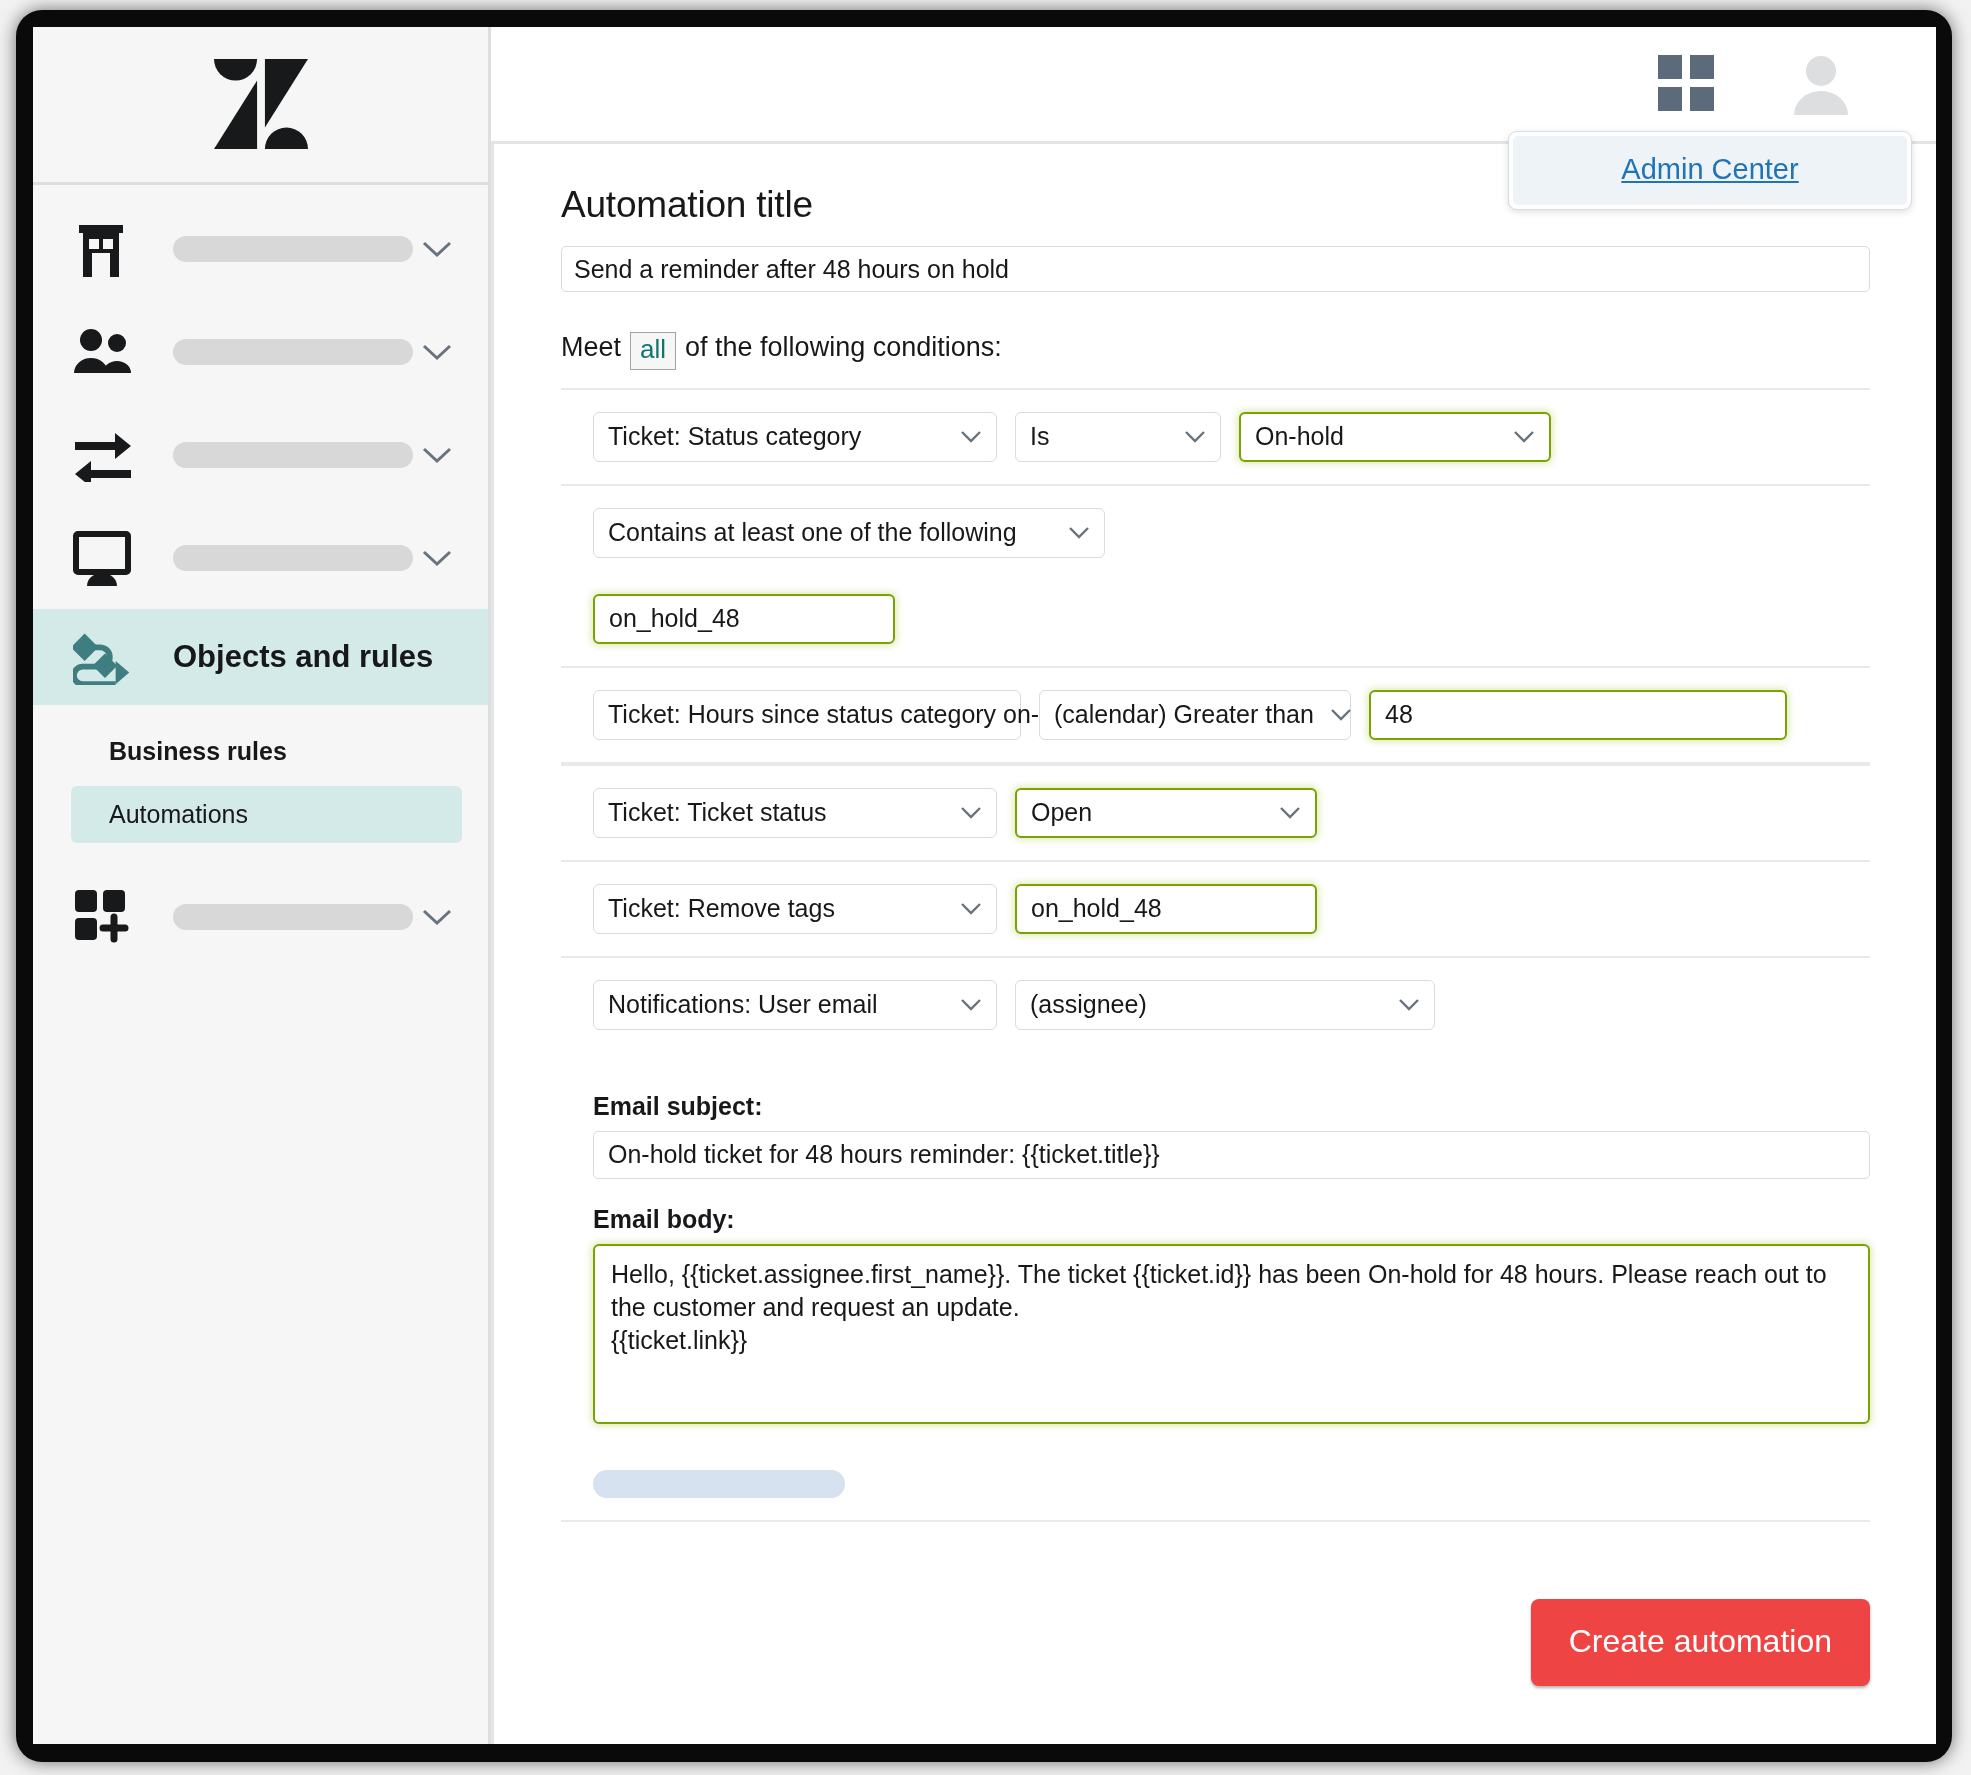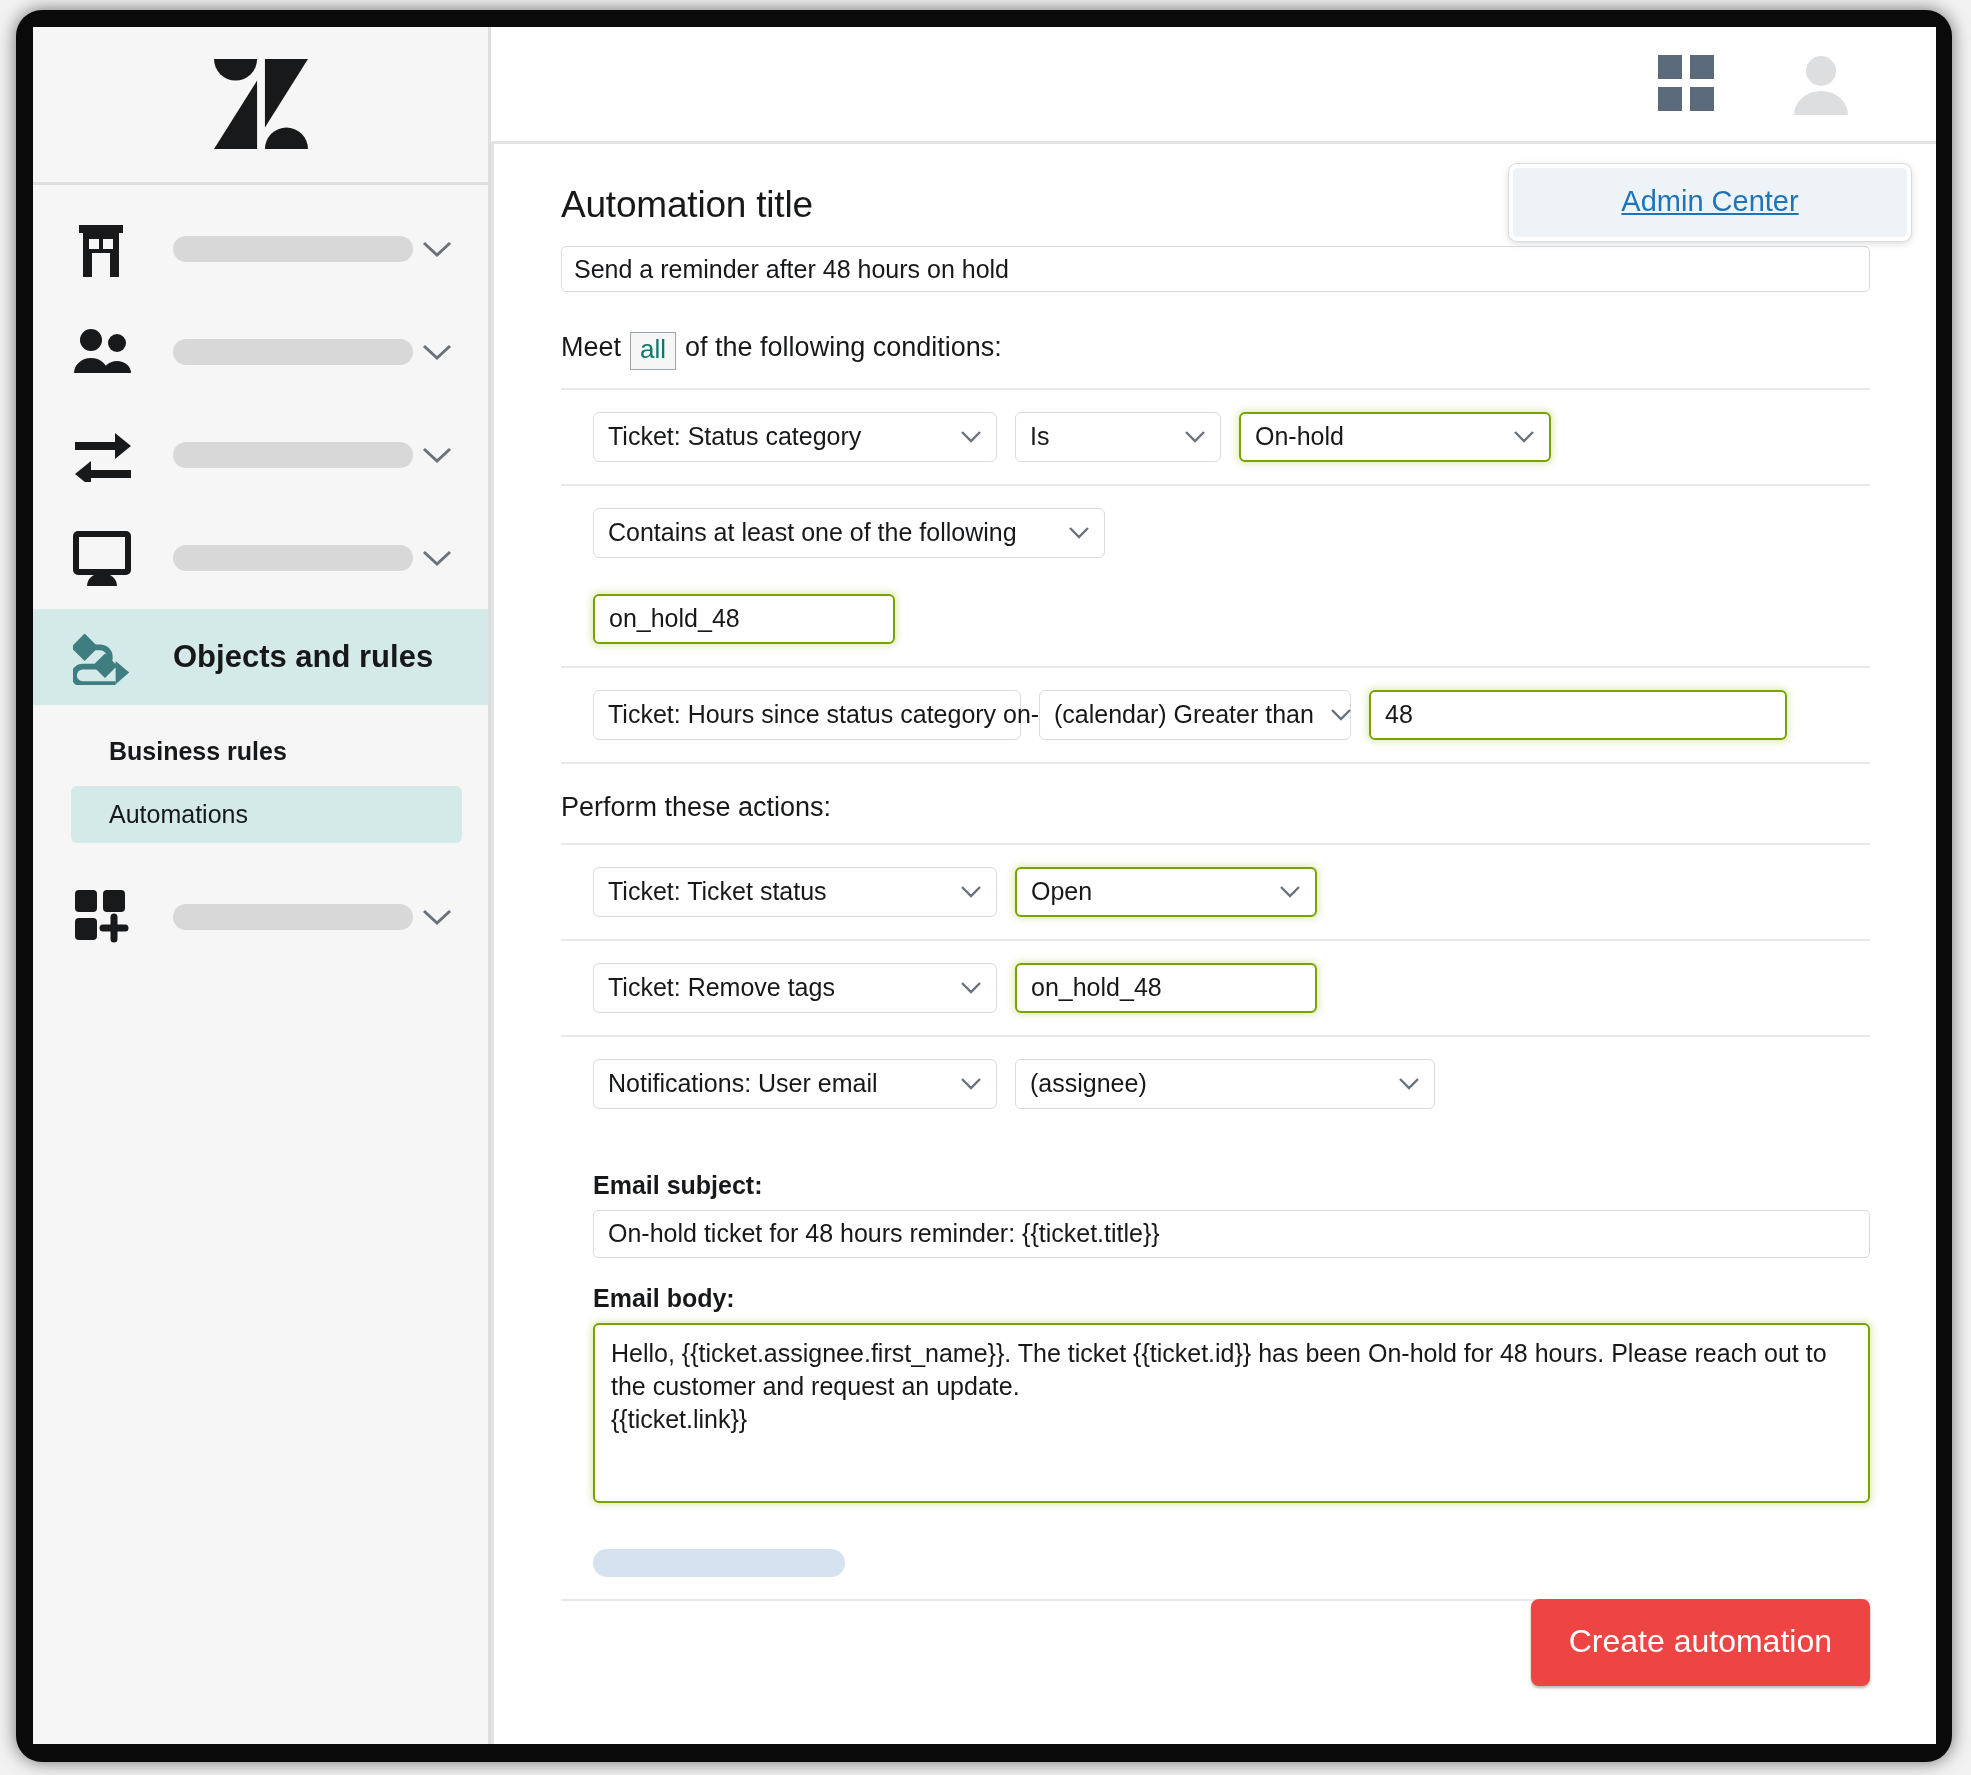--- a/index.html
+++ b/index.html
@@ -125,21 +125,21 @@
     position: relative;
     z-index: 2;
   }
   .grid-icon { display:block; }
   .avatar-icon { display:block; }
 
   
   #admin-popover {
     position: absolute;
     left: 1017px;
-    top: 136px;
+    top: 104px;
     width: 404px;
     background: #ffffff;
     border: 1px solid #d8dcde;
     border-radius: 9px;
     box-shadow: 0 2px 7px rgba(0,0,0,0.13);
     padding: 4px;
     z-index: 30;
   }
   #admin-popover .item {
     background: #eef3f8;
@@ -542,21 +542,20 @@
                   </svg>
               </span>
             </div>
             <div class="val w-val3 green">
               <span>48</span>
             </div>
           </div>
         </div>
 
         
-        <div class="section-head">Perform these actions:</div>
 
         <div class="rule-group">
 
           <div class="rule-row">
             <div class="sel w-field">
               <span class="cap">Ticket: Ticket status</span>
               <span class="chev">
                 <svg width="22" height="14" viewBox="0 0 22 14">
                     <path d="M2 2 L11 11 L20 2" stroke="#68737d" stroke-width="2.4" fill="none"></path>
                   </svg>

